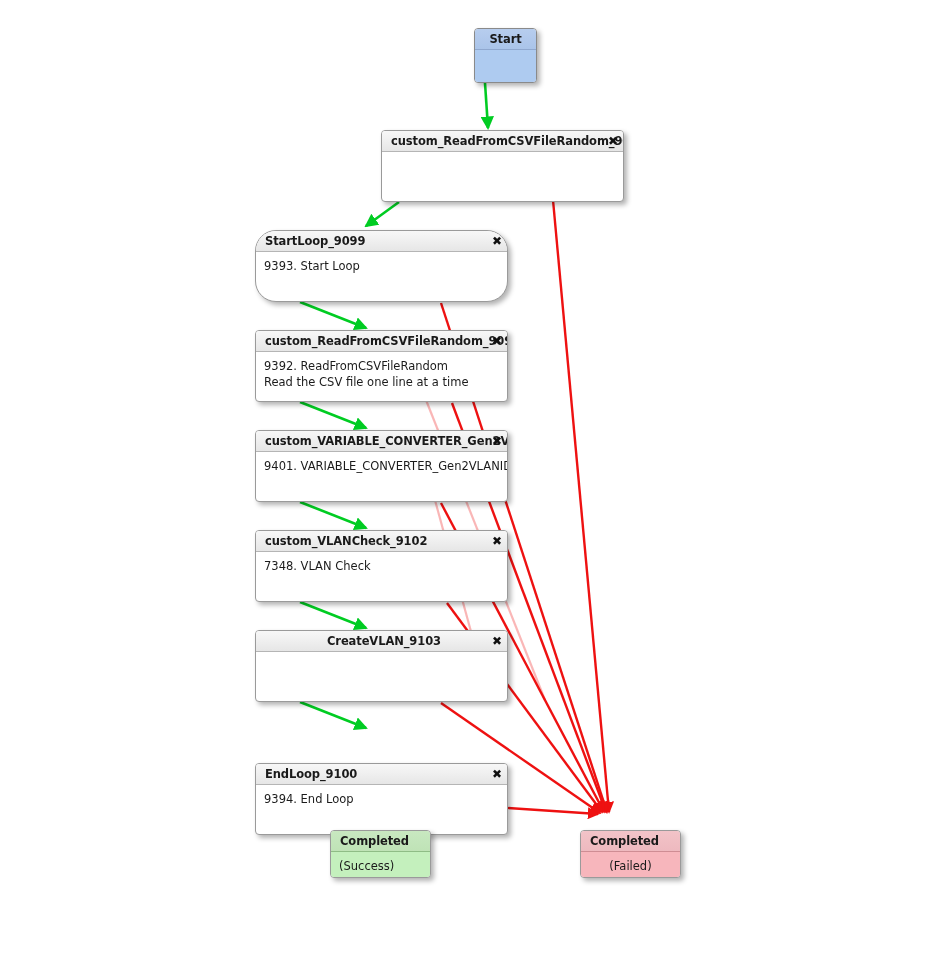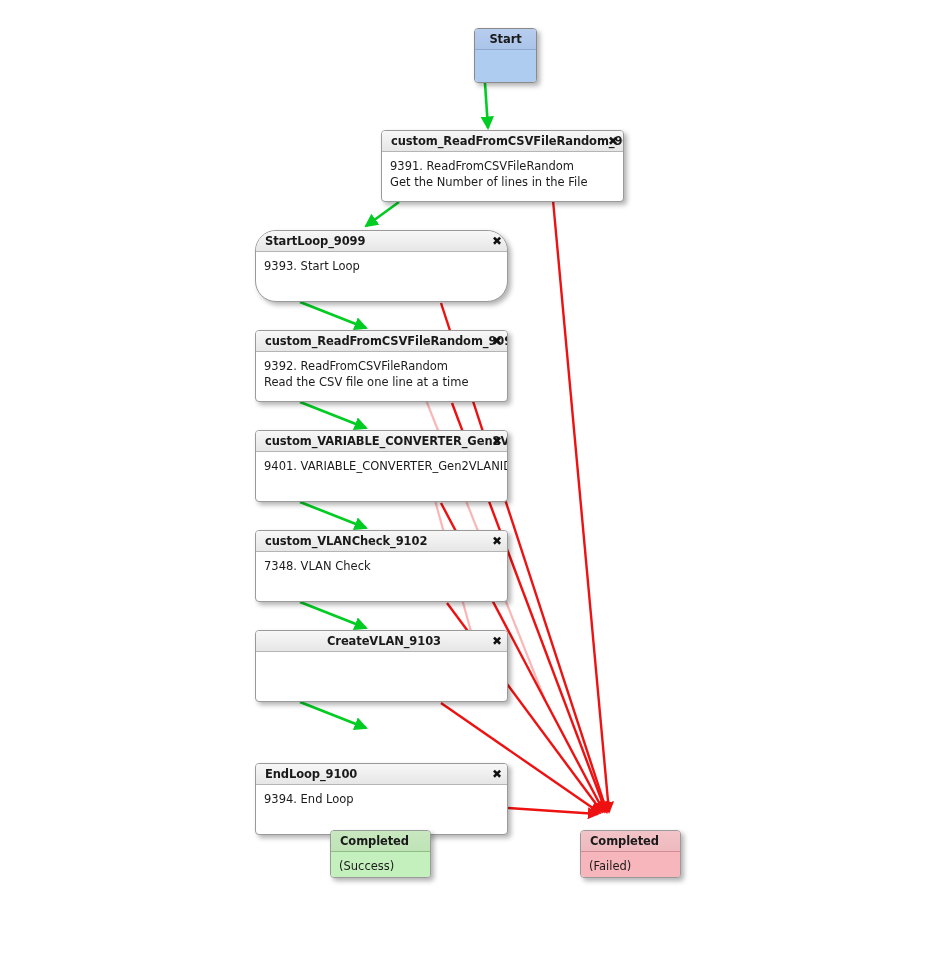--- a/index.html
+++ b/index.html
@@ -100,20 +100,21 @@
     background: #c4f0bd;
   }
 
   
   .node.failed .node-header {
     background: linear-gradient(to bottom, #f2c3c8 0%, #eeb9bf 100%);
     border-bottom: 1px solid #cf8d94;
   }
   .node.failed .node-body {
     background: #f7b6bc;
+    text-align: center;
   }
 </style>
 </head>
 <body>
 
 <div id="canvas">
 
   <svg id="edges" viewBox="0 0 930 975" width="930" height="975">
     <defs>
       <marker id="arrow-green" viewBox="0 0 10 10" refX="8.5" refY="5" markerWidth="5.2" markerHeight="5.2" orient="auto-start-reverse">
@@ -156,24 +157,20 @@
       <span class="node-title">Start</span>
     </div>
     <div class="node-body"></div>
   </div>
 
   <div class="node" style="left:360px; top:130px; width:243px; height:72px;">
     <div class="node-header">
       <span class="node-title">custom_ReadFromCSVFileRandom_9097</span>
       <span class="close-icon">✖</span>
     </div>
-    <div class="node-body">
-      <div>9391. ReadFromCSVFileRandom</div>
-      <div>Get the Number of lines in the File</div>
-    </div>
   </div>
 
   <div class="node" style="left:234px; top:230px; width:253px; height:72px;border-radius:21px;">
     <div class="node-header">
       <span class="node-title">StartLoop_9099</span>
       <span class="close-icon">✖</span>
     </div>
     <div class="node-body">
       <div>9393. Start Loop</div>
     </div>

